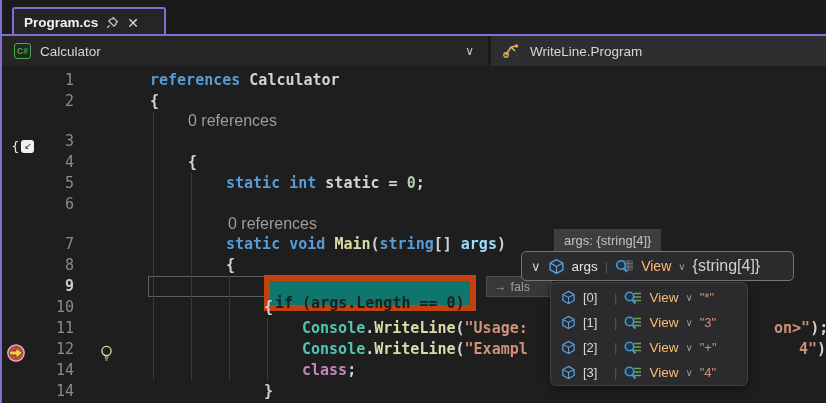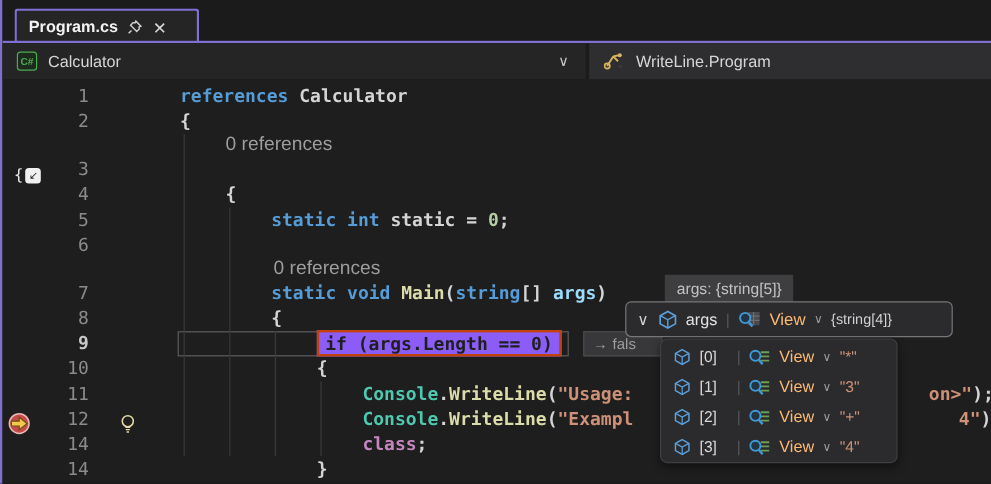--- a/index.html
+++ b/index.html
@@ -32,21 +32,21 @@
     background:#1f2a1f;
   }
   
   .editor { position:absolute; left:0; top:66px; width:826px; height:337px; background:#1e1e1e; }
   .guide { position:absolute; width:1px; background:#3a3a3a; }
   .code-row { position:absolute; left:0; height:21px; width:826px; font-family:"DejaVu Sans Mono", monospace; font-size:15px; font-weight:bold; line-height:21px; white-space:pre; }
   .line-num { position:absolute; left:26px; width:46px; text-align:right; color:#8b8b8b; font-weight:normal; }
   .line-num.current { color:#cacaca; font-weight:bold; }
   .code-frag { position:absolute; top:0; height:21px; }
   .stmt-border { position:absolute; left:146px; top:210px; width:326px; height:21px; border:1px solid #5d5d5d; }
-  .stmt-highlight { background:#8b5cf6; border:2px solid #c2410c; color:#1f1f1f; padding:0 5px; top:-1px; height:22px; line-height:21px; }
+  .stmt-highlight { background:#0f766e; border:6px solid #c2410c; color:#1f1f1f; padding:12px 5px; top:-1px; height:22px; line-height:21px; }
   .codelens { position:absolute; height:19px; color:#9d9d9d; font-size:16px; line-height:19px; font-family:"Liberation Sans", sans-serif; }
   .tk-kw{color:#569cd6} .tk-typ{color:#4ec9b0} .tk-mth{color:#dcdcaa}
   .tk-str{color:#ce9178} .tk-num{color:#b5cea8} .tk-ctl{color:#c586c0}
   .tk-prm{color:#9cdcfe} .tk-pln{color:#d4d4d4} .tk-hl{color:#1f1f1f}
   .glyph { position:absolute; display:flex; align-items:center; justify-content:center; }
   
   .value-tooltip {
     position:absolute; left:552px; top:229px; height:23px; padding:0 10px;
     background:#3e3e40; color:#c2c2c2; font-size:13px; line-height:23px; z-index:2; white-space:nowrap;
   }
@@ -58,21 +58,21 @@
   .datatip-row {
     position:absolute; left:519px; top:251px; width:273px; height:30px;
     background:#2b2b2d; border:1px solid #77777a; border-radius:5px;
     display:flex; align-items:center; padding:0 9px; gap:7px; z-index:3; white-space:nowrap;
   }
   .dt-chevron { color:#cfcfcf; font-size:13px; }
   .dt-name { color:#e2e2e2; font-size:13.5px; }
   .dt-sep { color:#55555a; font-size:13px; }
   .dt-view { color:#fdba74; font-size:14px; }
   .dt-small-chevron { color:#9a9a9a; font-size:10px; }
-  .dt-value { color:#d0d0d0; font-size:12px; }
+  .dt-value { color:#d0d0d0; font-size:16px; }
   .dt-panel {
     position:absolute; left:548px; top:282px; width:198px; height:104px;
     background:#2b2b2d; border:1px solid #3f3f42; border-radius:6px; z-index:4;
     box-shadow:0 3px 8px rgba(0,0,0,.45); padding-top:2px;
   }
   .dt-child { height:25px; display:flex; align-items:center; padding:0 10px; gap:7px; white-space:nowrap; }
   .dt-index { color:#d8d8d8; font-size:13px; width:24px; }
   .dt-child-value { color:#ce9178; font-size:13px; }
   svg { display:block; }
 </style>
@@ -154,21 +154,21 @@
         <div class="code-row" style="top: 231px;"><span class="line-num">10</span><span class="code-frag" style="left: 262px;"><span class="tk-pln">{</span></span></div>
         <div class="code-row" style="top: 252px;"><span class="line-num">11</span><span class="code-frag" style="left: 300px;"><span class="tk-typ">Console</span><span class="tk-pln">.</span><span class="tk-mth">WriteLine</span><span class="tk-pln">(</span><span class="tk-str">"Usage: </span></span><span class="code-frag" style="left: 772px;"><span class="tk-str">on&gt;"</span><span class="tk-pln">);</span></span></div>
         <div class="code-row" style="top: 273px;"><span class="line-num">12</span><span class="code-frag" style="left: 300px;"><span class="tk-typ">Console</span><span class="tk-pln">.</span><span class="tk-mth">WriteLine</span><span class="tk-pln">(</span><span class="tk-str">"Exampl</span></span><span class="code-frag" style="left: 797px;"><span class="tk-str">4"</span><span class="tk-pln">);</span></span></div>
         <div class="code-row" style="top: 294px;"><span class="line-num">14</span><span class="code-frag" style="left: 300px;"><span class="tk-ctl">class</span><span class="tk-pln">;</span></span></div>
         <div class="code-row" style="top: 315px;"><span class="line-num">14</span><span class="code-frag" style="left: 262px;"><span class="tk-pln">}</span></span></div>
         <div class="codelens" style="left: 186px; top: 45px;">0 references</div>
         <div class="codelens" style="left: 226px; top: 148px;">0 references</div>
       </div>
   </div>
 
-  <div class="value-tooltip">args: {string[5]}</div>
+  <div class="value-tooltip">args: {string[4]}</div>
 
   <div class="inline-hint">
     <span>→</span>
     <span>fals</span>
   </div>
 
   <div class="datatip-row">
     <span class="dt-chevron">∨</span>
     <span>
       <svg width="17" height="17" viewBox="0 0 16 16">

